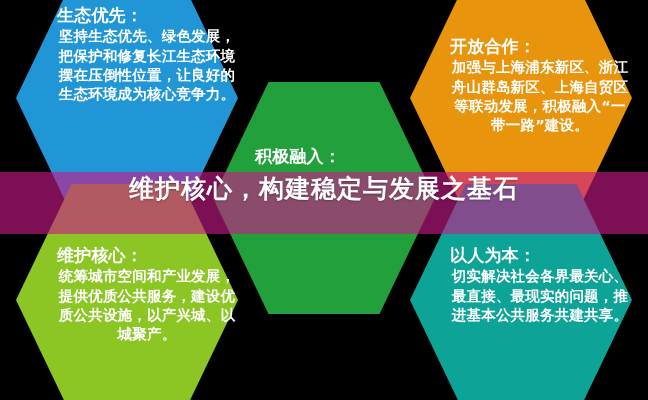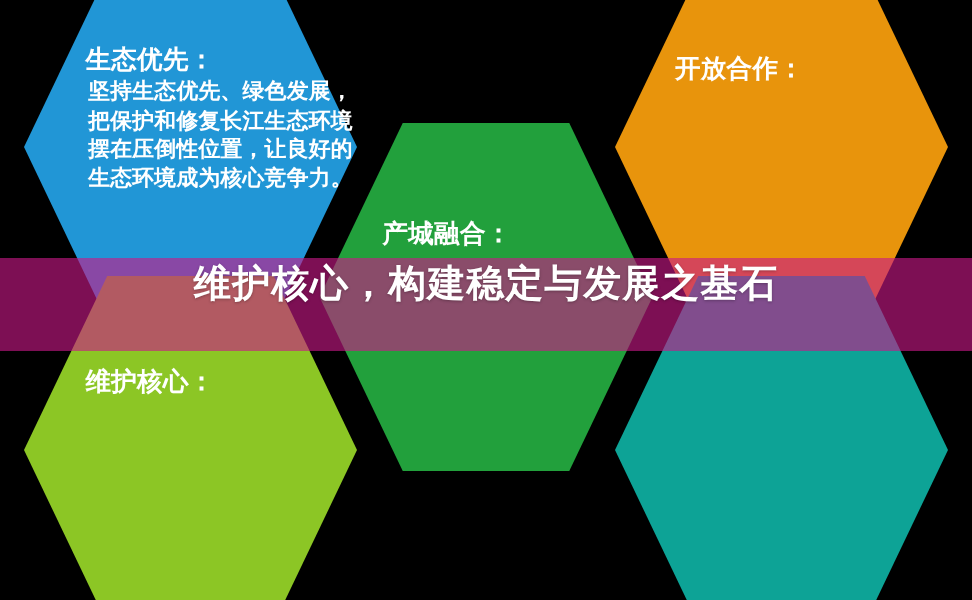--- a/index.html
+++ b/index.html
@@ -50,21 +50,21 @@
     display: block;
     font-size: 14.5px;
     font-weight: bold;
     text-align: center;
   }
 
   
   #hex-eco {
     left: 16px;  top: -18px;  width: 222px; height: 232px;
   }
-  #txt-eco { left: 57px; top: 29px; width: 180px; }
+  #txt-eco { left: 57px; top: 4px; width: 180px; }
 
   
   #hex-open {
     left: 410px; top: -18px; width: 222px; height: 232px;
   }
   #txt-open { left: 450px; top: 19px; width: 180px; margin-top: 16px; }
 
   
   #hex-innov {
     left: 213px; top: 82px; width: 222px; height: 232px;
@@ -119,28 +119,34 @@
 
   <div class="hex" id="hex-people" style="background: rgb(13, 163, 150);"></div>
 
   <div class="hex-text" id="txt-eco">
     <span class="hex-title">生态优先：</span>
     <span class="hex-body">坚持生态优先、绿色发展，把保护和修复长江生态环境摆在压倒性位置，让良好的生态环境成为核心竞争力。</span>
   </div>
 
   <div class="hex-text" id="txt-open">
     <span class="hex-title">开放合作：</span>
+    <span class="hex-body">加强与上海浦东新区、浙江舟山群岛新区、上海自贸区等联动发展，积极融入“一带一路”建设。</span>
   </div>
 
   <div class="hex-text" id="txt-innov">
-    <span class="hex-title">产城融合：</span>
+    <span class="hex-title">积极融入：</span>
   </div>
 
   <div class="hex-text" id="txt-city">
     <span class="hex-title">维护核心：</span>
+    <span class="hex-body">统筹城市空间和产业发展，提供优质公共服务，建设优质公共设施，以产兴城、以城聚产。</span>
   </div>
 
+  <div class="hex-text" id="txt-people">
+    <span class="hex-title">以人为本：</span>
+    <span class="hex-body">切实解决社会各界最关心、最直接、最现实的问题，推进基本公共服务共建共享。</span>
+  </div>
 
   <div id="banner" style="background: rgba(201, 24, 136, 0.62);">
     <span id="banner-text" style="color: rgb(255, 255, 255);">维护核心，构建稳定与发展之基石</span>
   </div>
 
 </div>
 
 </body></html>

